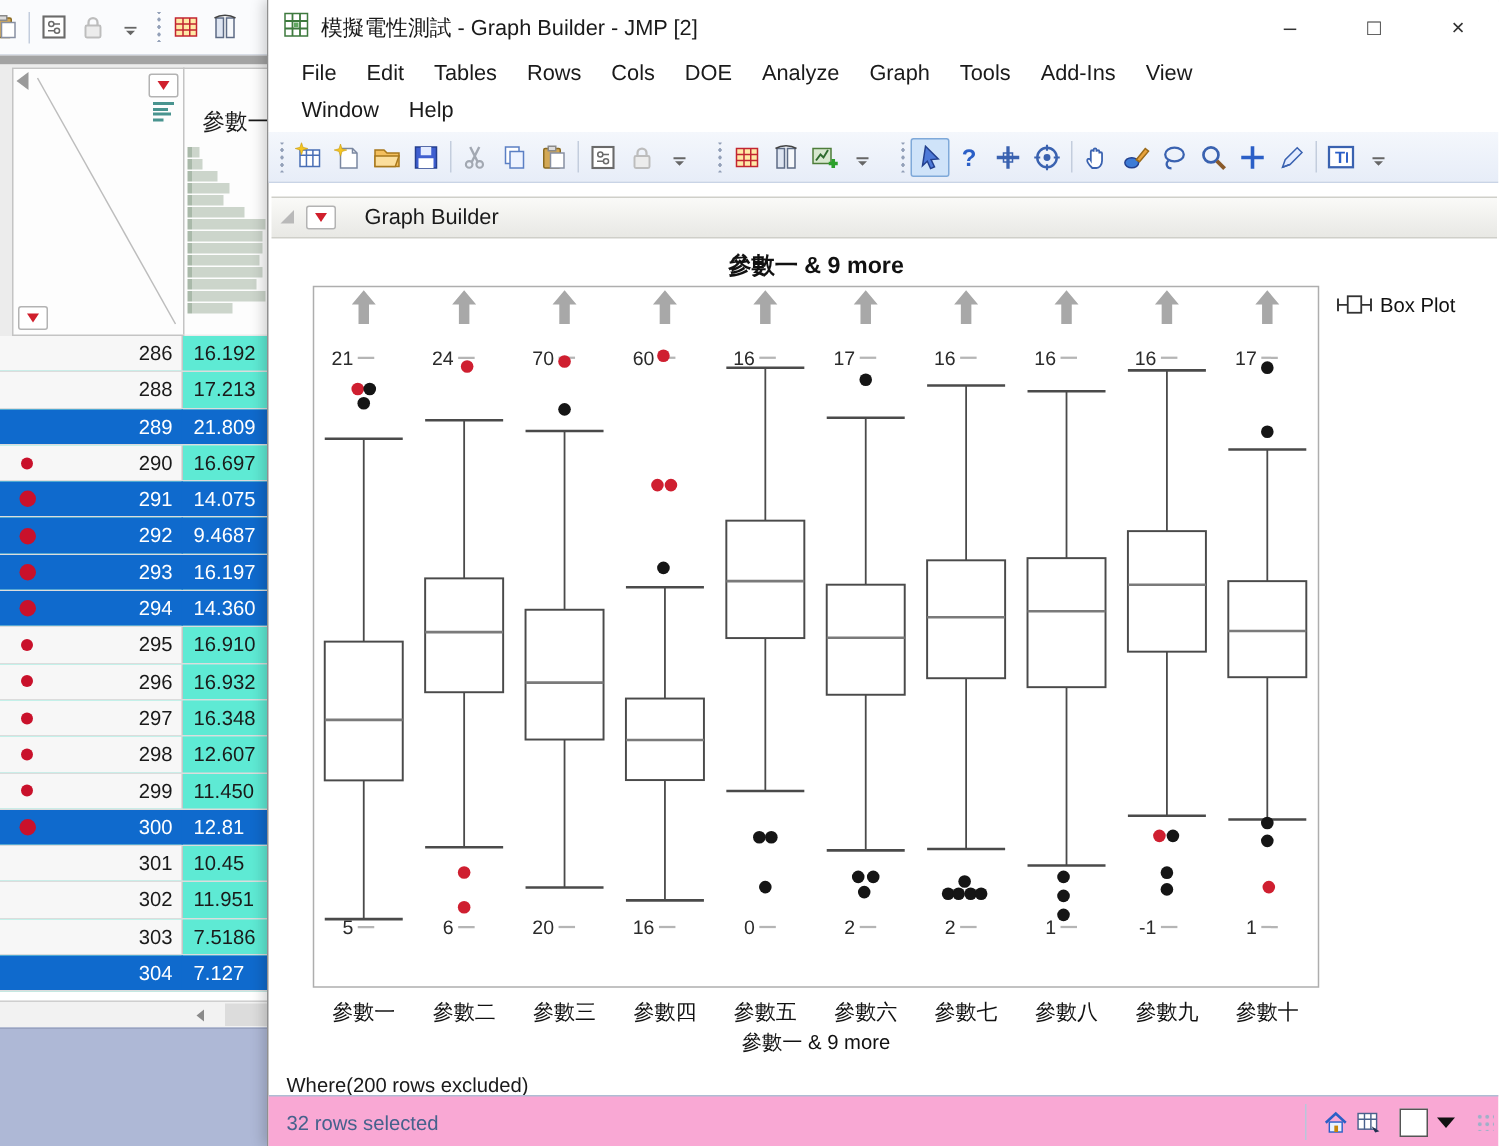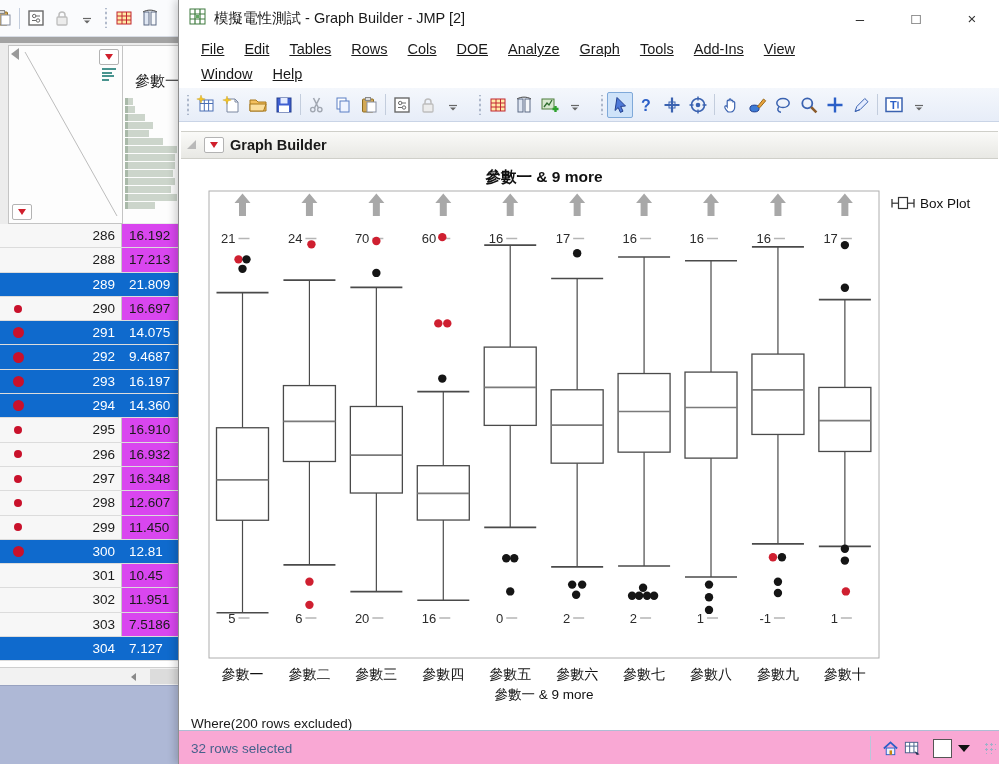--- a/index.html
+++ b/index.html
@@ -26,21 +26,21 @@
   .list-icon span{display:block;height:2px;margin-bottom:1.5px;background:#49948f;}
   .list-icon span:nth-child(1){width:14px}.list-icon span:nth-child(2){width:10px}
   .list-icon span:nth-child(3){width:12px}.list-icon span:nth-child(4){width:7px}
   #val-col{position:absolute;left:122px;top:2px;width:56px;height:177px;background:#fdfdfd;
            border-top:1px solid #c4c4c4;border-left:1px solid #c4c4c4;overflow:hidden;}
   #val-col .colhead{font-size:15px;padding:26px 0 0 12px;white-space:nowrap;}
   #histo{position:absolute;left:2px;top:52px;width:54px;}
   .hbar{height:7px;margin-bottom:1px;background:linear-gradient(to right,#a9b9a9 0 3px,#ccd5cb 3px);}
   #rows{position:absolute;left:0;top:224px;width:178px;}
   .trow{display:flex;height:23.3px;border-bottom:1px solid #dcdcdc;font-size:13.5px;
-        align-items:center;background:#d946ef;cursor:default;}
+        align-items:center;background:#5eead4;cursor:default;}
   .trow .dotcell{width:36px;height:100%;background:#f7f7f7;display:flex;align-items:center;}
   .trow .num{flex:1;height:100%;background:#f7f7f7;border-right:1px solid #c6c6c6;
         text-align:right;padding-right:6px;line-height:23.3px;}
   .trow .val{width:49px;height:100%;padding-left:7px;line-height:23.3px;overflow:hidden;white-space:nowrap;}
   .trow.sel .dotcell,.trow.sel .num,.trow.sel .val{background:#0f6acd;color:#fff;border-right-color:#0f6acd;}
   .rdot{border-radius:50%;background:#c9112b;margin-left:13px;}
   .rdot.big{width:11px;height:11px;}
   .rdot.small{width:8px;height:8px;margin-left:14px;}
   #hscroll{position:absolute;left:0;top:667px;width:178px;height:17px;background:#f2f2f2;
            border-top:1px solid #cfcfcf;}
@@ -54,39 +54,39 @@
   
   #win{position:absolute;left:178px;top:0;width:821px;height:764px;background:#fff;
        border-left:1px solid #8f8f8f;box-shadow:-3px 0 8px rgba(0,0,0,.18);}
   #titlebar{position:absolute;left:0;top:0;width:100%;height:37px;background:#fff;display:flex;align-items:center;}
   #titlebar .ttl{font-size:14.5px;margin-left:8px;flex:1;white-space:nowrap;overflow:hidden;}
   .winbtn{width:56px;height:37px;display:flex;align-items:center;justify-content:center;
           font-size:15px;color:#333;cursor:pointer;}
   #app-icon{margin-left:10px;}
   #menubar{position:absolute;left:0;top:37px;width:100%;height:50px;background:#fff;font-size:14.5px;}
   .menurow{display:flex;height:25px;align-items:center;padding-left:12px;}
-  .menu-item{padding:0 10px;line-height:25px;cursor:pointer;white-space:nowrap;text-decoration:underline;}
+  .menu-item{padding:0 10px;line-height:25px;cursor:pointer;white-space:nowrap;}
   #toolbar{position:absolute;left:0;top:87px;width:100%;height:33px;
      background:linear-gradient(#f4f7fc,#e7edf8);border-top:1px solid #fff;
      border-bottom:1px solid #c9d4e6;display:flex;align-items:center;}
   .tgroup{display:flex;align-items:center;margin-left:4px;padding-right:4px;}
   .thandle{width:5px;height:20px;margin:0 3px 0 2px;
      background-image:radial-gradient(circle,#93a0b8 1px,transparent 1.2px);
      background-size:4px 5px;background-repeat:repeat-y;background-position:center;}
   .ticon{width:24px;height:24px;display:flex;align-items:center;justify-content:center;
      border:1px solid transparent;border-radius:2px;cursor:pointer;}
   .ticon.selected{background:#cfe3f9;border-color:#7fa9d9;}
   .tsep{width:1px;height:21px;background:#c3cddd;margin:0 3px;}
   #graph-header{position:absolute;left:2px;top:131px;width:817px;height:26px;
      background:linear-gradient(#fafaf8,#e8e8e4);border:1px solid #cfcfc9;border-left:none;border-right:none;
      display:flex;align-items:center;}
   .hdr-collapse{width:0;height:0;margin-left:6px;border-left:9px solid transparent;
      border-bottom:9px solid #b9b9b9;transform:translateY(-1px);cursor:pointer;}
   #graph-header .redtri{position:static;margin-left:8px;}
-  #graph-header .hdr-label{font-weight:bold;font-size:14.5px;margin-left:6px;}
+  #graph-header .hdr-label{font-weight:normal;font-size:14.5px;margin-left:19px;}
   #chart-svg{position:absolute;left:0;top:158px;}
   #where-text{position:absolute;left:12px;top:716px;font-size:13.5px;}
   #statusbar{position:absolute;left:0;top:730px;width:100%;height:34px;background:#f9a8d4;
      border-top:1px solid #aebdd4;display:flex;align-items:center;}
   #statusbar .stext{color:#46618c;font-size:13.5px;margin-left:12px;flex:1;}
   .sb-sep{width:1px;height:24px;background:#b9c6da;margin-right:8px;}
   .sb-icon{width:22px;height:22px;display:flex;align-items:center;justify-content:center;cursor:pointer;}
   .swatch{width:17px;height:17px;background:#fff;border:1.5px solid #555;margin:0 6px 0 10px;cursor:pointer;}
   .sb-caret{width:0;height:0;border-left:6px solid transparent;border-right:6px solid transparent;
      border-top:7px solid #111;margin-right:14px;cursor:pointer;}

